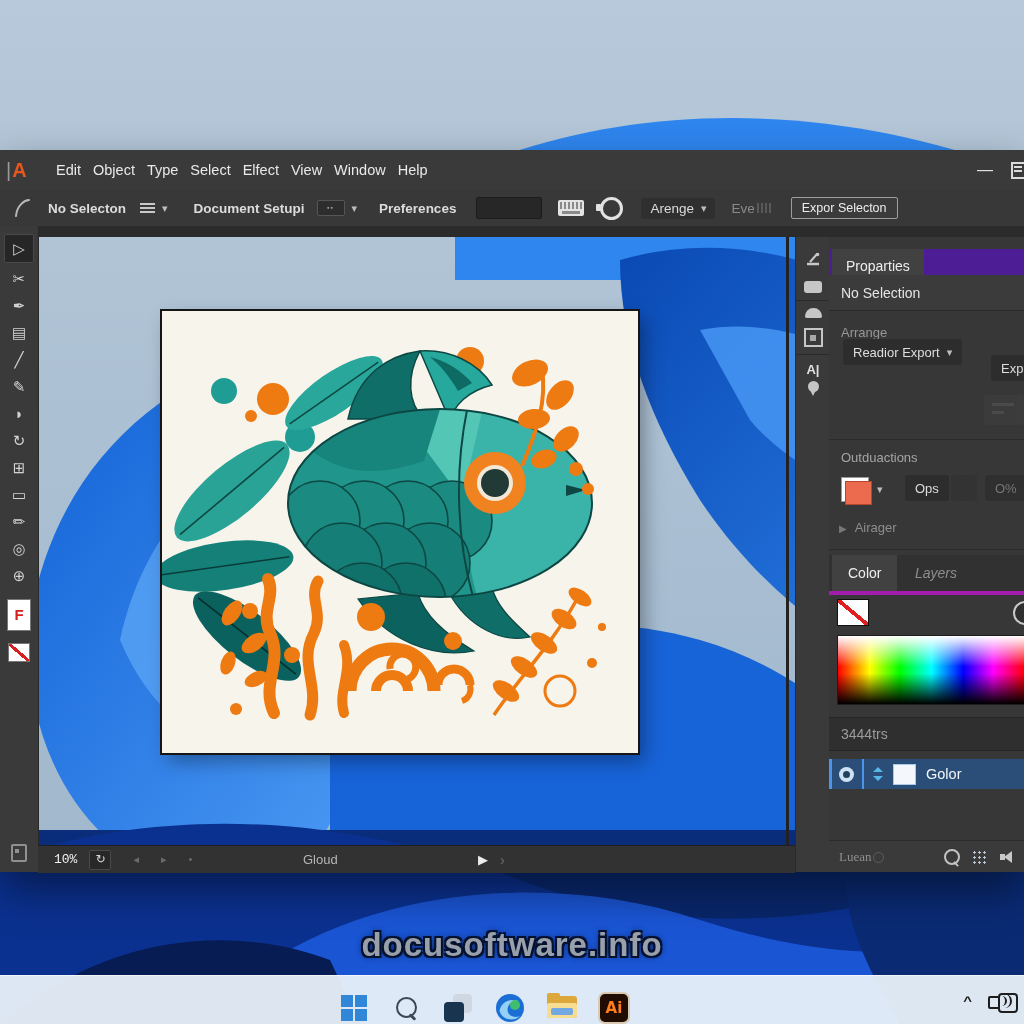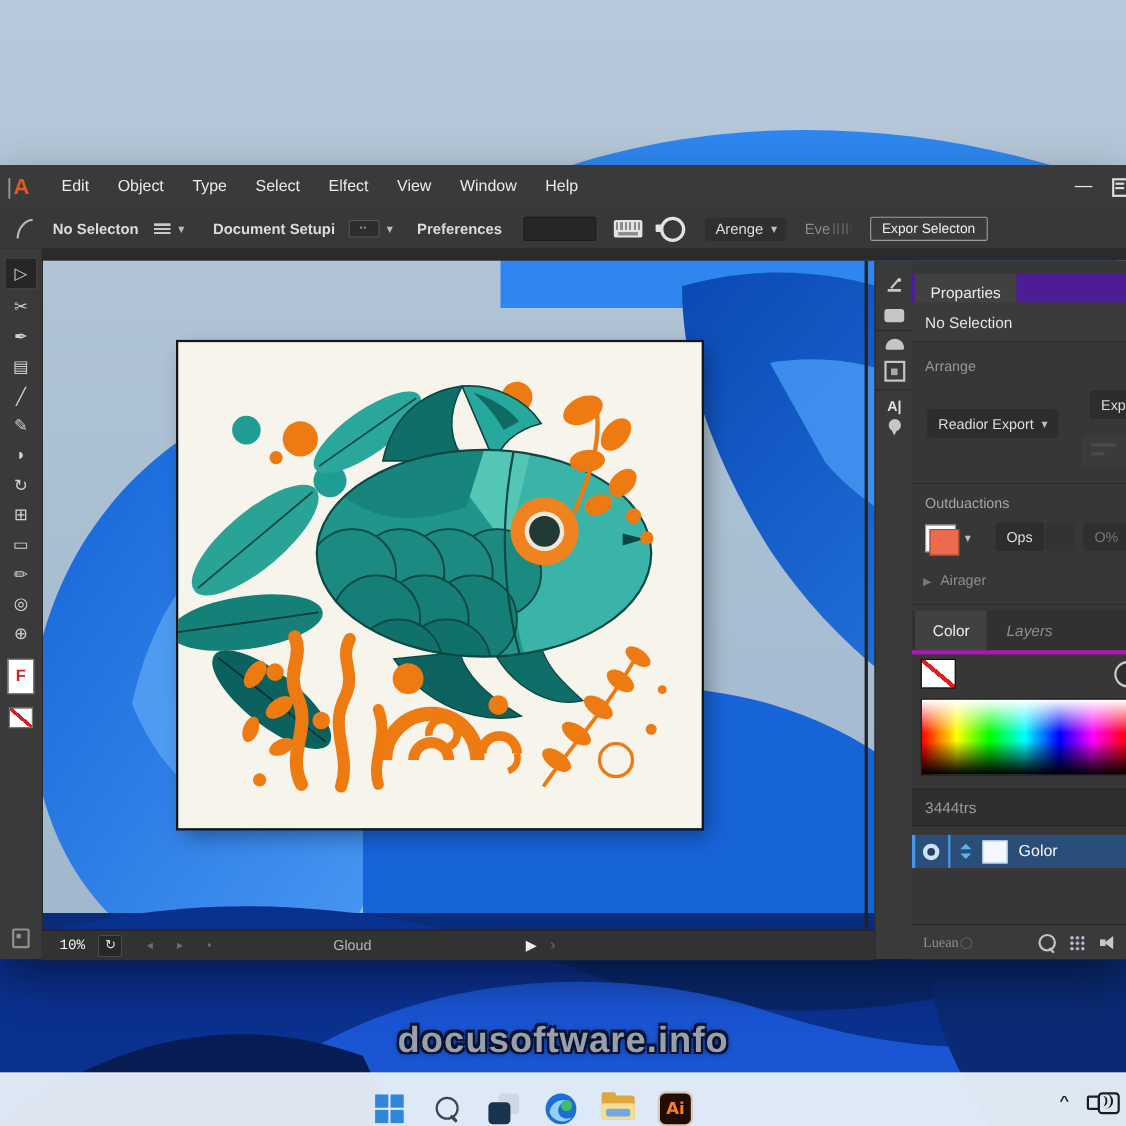--- a/index.html
+++ b/index.html
@@ -12,21 +12,21 @@
   
   #watermark{left:0;top:926px;width:1024px;text-align:center;
     font-size:33px;font-weight:bold;color:#98a0ab;letter-spacing:1px;
     text-shadow:-2px -2px 0 #05112e,2px -2px 0 #05112e,-2px 2px 0 #05112e,2px 2px 0 #05112e,0 0 7px #041029;}
   
   #app{left:0;top:150px;width:1024px;height:722px;box-shadow:0 18px 40px rgba(0,0,0,.45);}
   .menu-bar{left:0;top:0;width:1024px;height:40px;background:#3a3a3a;border-bottom:1px solid #2a2a2a;
     display:flex;align-items:center;color:#e9e9e9;font-size:14.5px;}
   .logo{width:46px;text-align:left;padding-left:6px;font-weight:bold;font-size:20px;color:#e8571f;}
   .logo .bar{color:#9a9a9a;font-weight:normal;margin-right:1px;}
-  .menu-items{display:flex;gap:26px;margin-left:4px;}
+  .menu-items{display:flex;gap:12px;margin-left:4px;}
   .menu-items span{cursor:default;}
   .win-controls{margin-left:auto;display:flex;align-items:center;gap:18px;padding-right:0;}
   .min-btn{color:#e6e6e6;font-size:16px;}
   .max-btn{width:15px;height:13px;border:2px solid #dcdcdc;margin-right:-6px;position:relative;}
   .max-btn:before{content:"";position:absolute;left:1px;top:2px;width:8px;height:2px;background:#dcdcdc;}
   .max-btn:after{content:"";position:absolute;left:1px;top:6px;width:8px;height:2px;background:#dcdcdc;}
   .control-bar{left:0;top:40px;width:1024px;height:36px;background:#383838;border-bottom:1px solid #232323;
     display:flex;align-items:center;color:#dcdcdc;font-size:13.5px;}
   .curve-ic{margin-left:12px;}
   .cb-label{margin-left:16px;font-weight:bold;}
@@ -488,21 +488,21 @@
       <div style="font-size:13px;font-weight:bold;color:#e0e0e0;">A|</div>
       <div class="pin"></div>
     </div>
 
     <div id="panel" class="abs">
       <div class="tabrow">
         <div class="tab-active">Proparties</div>
       </div>
       <div class="p-noselect">No Selection</div>
       <div class="p-arrange">Arrange</div>
-      <div class="p-btn" style="left:14px;top:135px;">
+      <div class="p-btn" style="left:14px;top:102px;">
         <span>Readior Export</span>
           <span class="caret">▾</span>
       </div>
       <div class="p-btn" style="left:162px;top:118px;width:60px;">Exped</div>
       <div class="ghost-ic"></div>
       <div class="p-sep1"></div>
       <div class="p-outd">Outduactions</div>
       <div class="swatch-stack">
           <i></i>
         </div>

